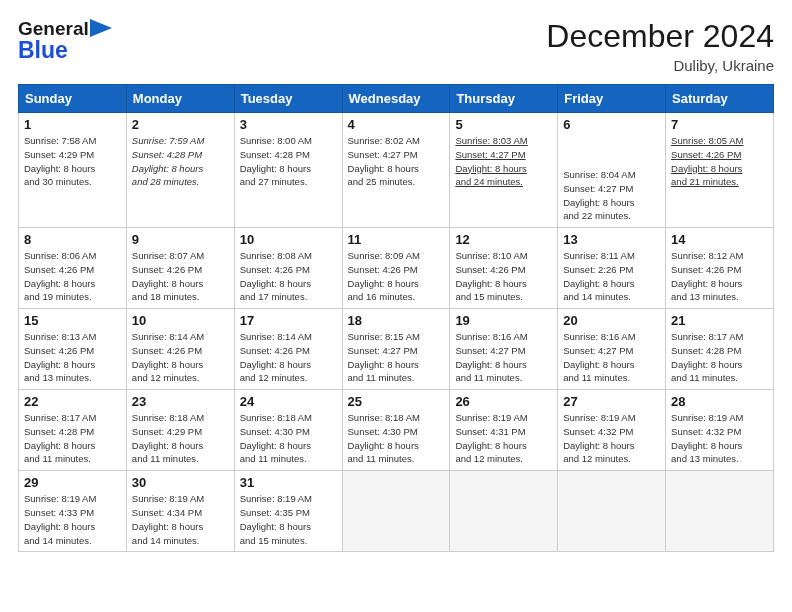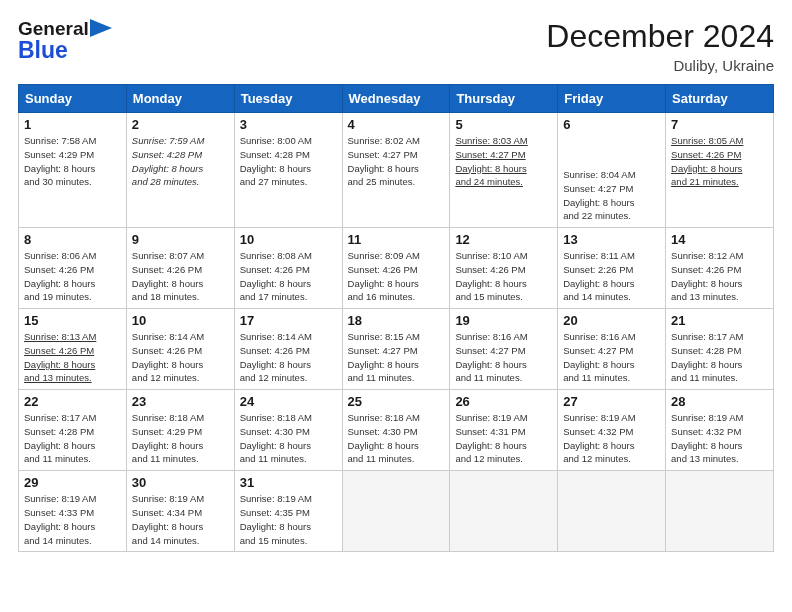--- a/index.html
+++ b/index.html
@@ -218,21 +218,21 @@
             <span class="day-num">14</span>
             <div class="day-info" style="white-space: pre-line;">Sunrise: 8:12 AM
 Sunset: 4:26 PM
 Daylight: 8 hours
 and 13 minutes.</div>
           </td>
         </tr>
         <tr>
           <td>
             <span class="day-num">15</span>
-            <div class="day-info" style="white-space: pre-line; text-decoration: underline;">Sunrise: 8:13 AM
+            <div class="day-info" style="white-space: pre-line;">Sunrise: 8:13 AM
 Sunset: 4:26 PM
 Daylight: 8 hours
 and 13 minutes.</div>
           </td>
           <td>
             <span class="day-num">10</span>
             <div class="day-info" style="white-space: pre-line;">Sunrise: 8:14 AM
 Sunset: 4:26 PM
 Daylight: 8 hours
 and 12 minutes.</div>

